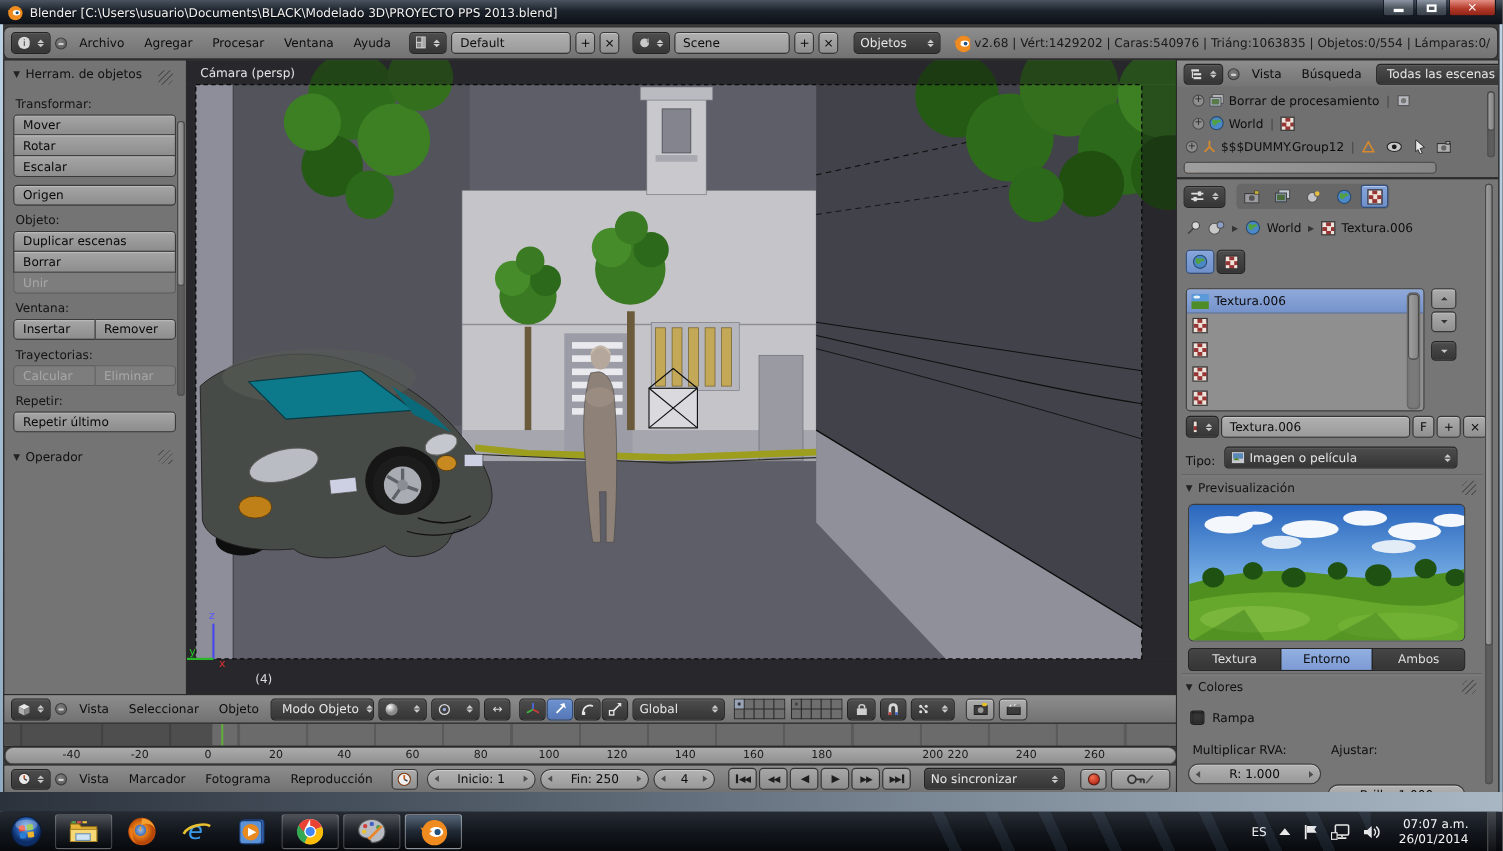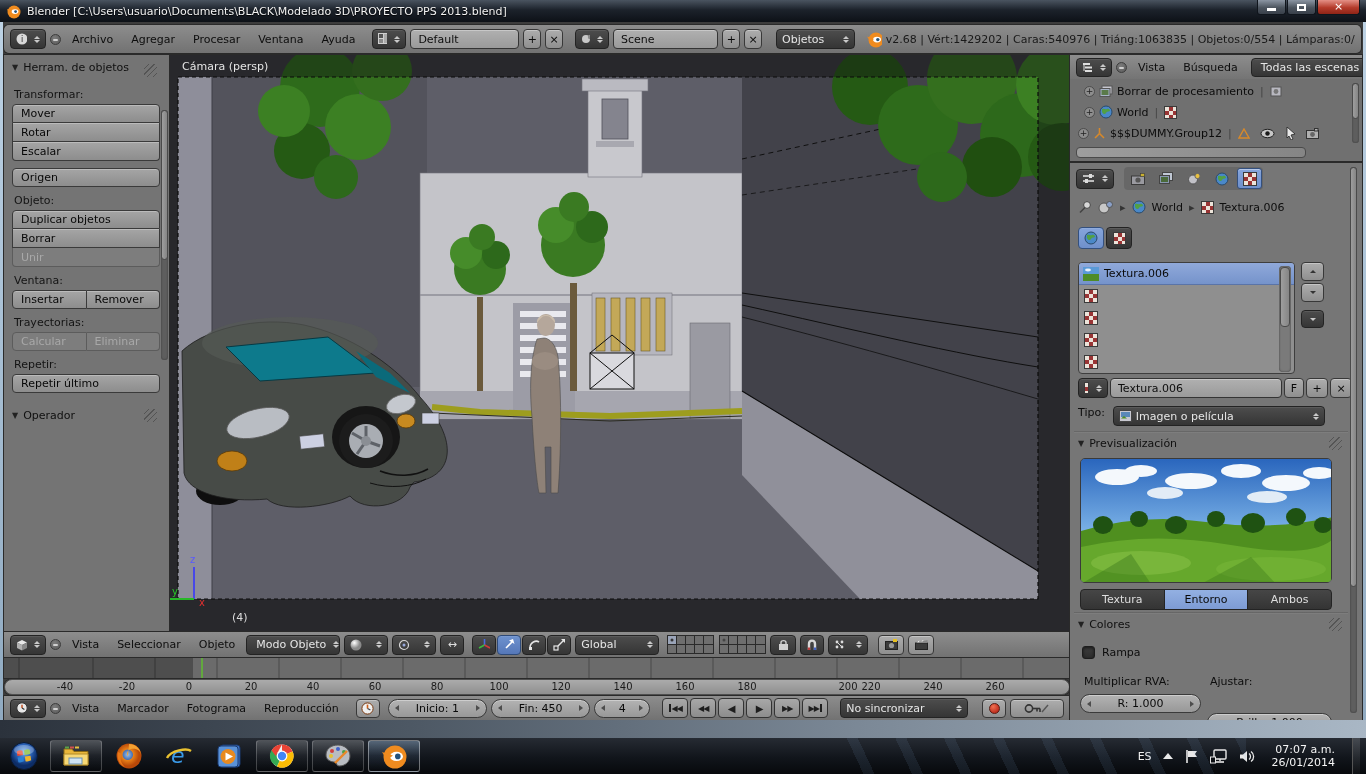--- a/index.html
+++ b/index.html
@@ -217,21 +217,21 @@
           <span>Rotar</span>
         </div>
       <div class="sbtn bot">
           <span>Escalar</span>
         </div>
       <div class="sbtn solo" style="margin-top:7px">
           <span>Origen</span>
         </div>
       <div class="slabel">Objeto:</div>
       <div class="sbtn top">
-          <span>Duplicar objetos</span>
+          <span>Duplicar escenas</span>
         </div>
       <div class="sbtn mid">
           <span>Borrar</span>
         </div>
       <div class="sbtn bot dis">
           <span>Unir</span>
         </div>
       <div class="slabel">Ventana:</div>
       <div class="brow">
         <div class="sbtn">
@@ -616,21 +616,21 @@
             <line x1="6.5" y1="6.5" x2="9.4" y2="8" stroke="#444" stroke-width="1.3"></line>
           </svg>
       </div>
       <div class="pill" style="width:118px;margin-left:4px">
         <span class="al"></span>
           <span>Inicio: 1</span>
           <span class="ar"></span>
       </div>
       <div class="pill" style="width:118px">
         <span class="al"></span>
-          <span>Fin: 450</span>
+          <span>Fin: 250</span>
           <span class="ar"></span>
       </div>
       <div class="pill" style="width:66px">
         <span class="al"></span>
           <span>4</span>
           <span class="ar"></span>
       </div>
       <div style="display:flex;gap:2px;margin-left:8px">
         <div class="pbtn"><span class="pbar"></span>◀◀</div>
         <div class="pbtn">◀◀</div>
@@ -873,21 +873,21 @@
           <div class="field" style="width:172px">
               <span>Textura.006</span>
             </div>
           <div class="lbtn" style="width:20px">
               <span>F</span>
             </div>
           <div class="lbtn" style="width:22px">+</div>
           <div class="lbtn" style="width:22px">×</div>
         </div>
 
-        <div class="abs" style="left:8px;top:243px;display:flex;align-items:flex-start;gap:8px">
+        <div class="abs" style="left:8px;top:243px;display:flex;align-items:flex-end;gap:8px">
           <span style="color:#0d0d0d">Tipo:</span>
           <div class="dbtn" style="width:212px">
             <svg width="13" height="12">
                 <rect x="0.5" y="0.5" width="12" height="11" fill="#c8c8d0" stroke="#444"></rect>
                 <rect x="2" y="2" width="9" height="5" fill="#5a88b8"></rect>
                 <polygon points="2,8.5 5,6 8,8.5" fill="#4e8c28"></polygon>
               </svg>
             <span>Imagen o película</span>
             <span class="updn">
                 <span class="tu"></span>

